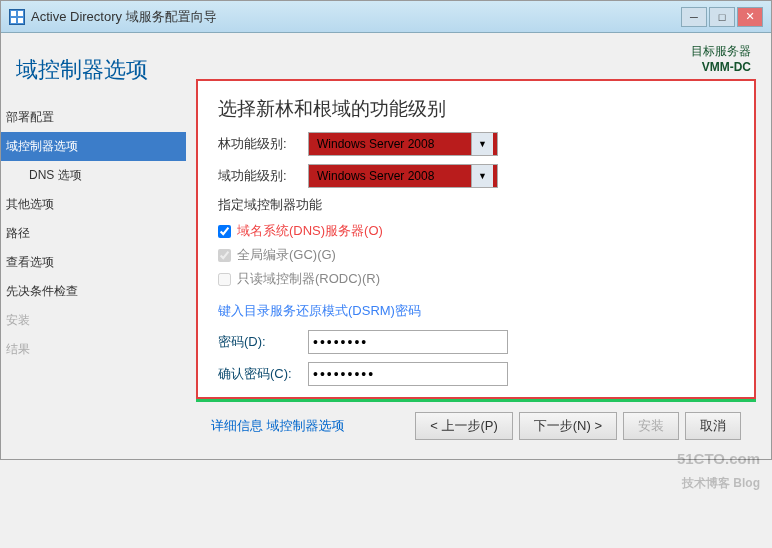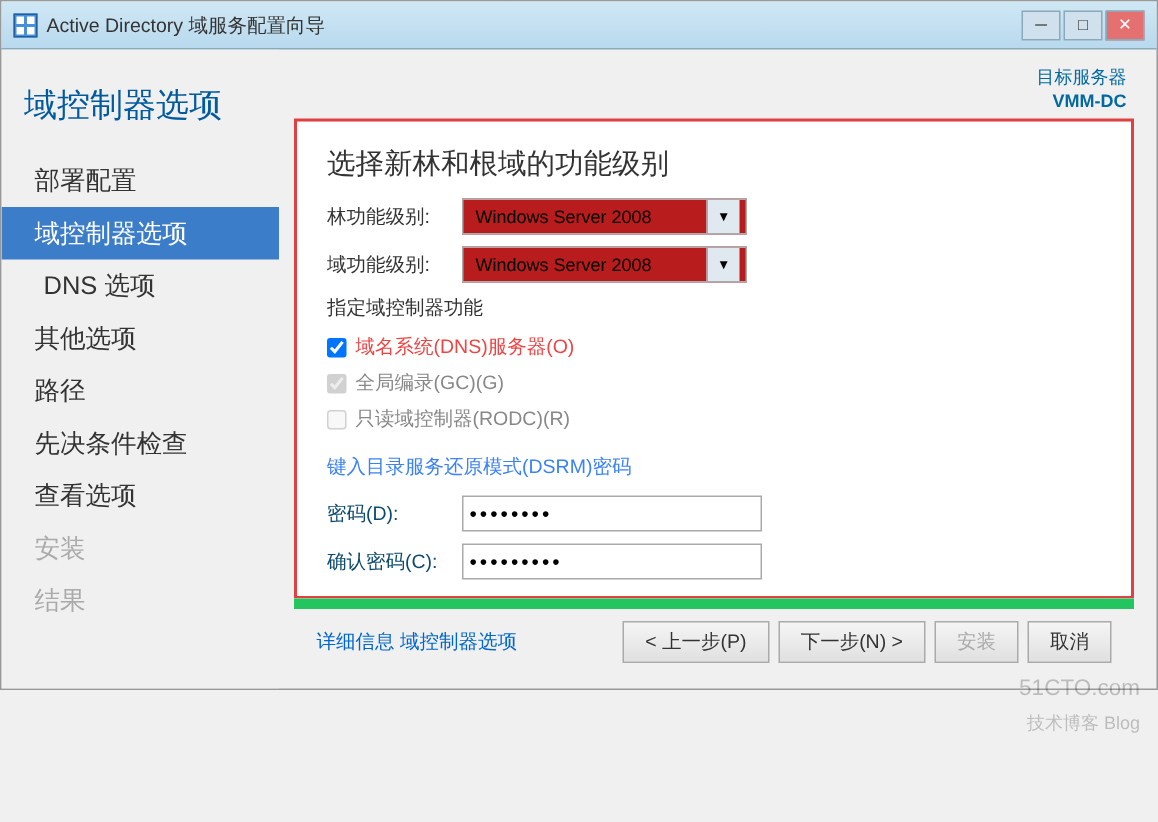--- a/index.html
+++ b/index.html
@@ -72,24 +72,24 @@
       padding: 10px 0;
       flex-shrink: 0;
     }
     .page-title {
       font-size: 22px;
       color: #005a9e;
       font-weight: 300;
       padding: 12px 15px 18px 15px;
     }
     .sidebar-item {
-      padding: 6px 22px;
-      cursor: pointer;
-      color: #333;
-      font-size: 17px;
+      padding: 6px 5px;
+      cursor: pointer;
+      color: #333;
+      font-size: 12px;
     }
     .sidebar-item.active {
       background: #3c7dc9;
       color: white;
     }
     .sidebar-item.sub {
       padding-left: 28px;
     }
     .sidebar-item.disabled {
       color: #aaa;
@@ -97,21 +97,21 @@
     }
     .main-content {
       flex: 1;
       padding: 10px 15px 10px 10px;
       display: flex;
       flex-direction: column;
     }
     .top-right {
       text-align: right;
       font-size: 12px;
-      color: #0369a1;
+      color: #14532d;
       margin-bottom: 5px;
       padding-right: 5px;
     }
     .form-panel {
       border: 2px solid #e04040;
       background: white;
       padding: 15px 20px;
       flex: 1;
       overflow-y: auto;
     }
@@ -201,21 +201,21 @@
       height: 24px;
       border: 1px solid #aaa;
       background: white;
       font-size: 14px;
       padding: 0 4px;
       letter-spacing: 2px;
     }
     .bottom-bar {
       height: 50px;
       background: #f0f0f0;
-      border-top: 7px solid #22c55e;
+      border-top: 3px solid #22c55e;
       display: flex;
       align-items: center;
       justify-content: space-between;
       padding: 0 15px;
     }
     .bottom-link {
       color: #0066cc;
       font-size: 13px;
       cursor: pointer;
       text-decoration: none;
@@ -274,22 +274,22 @@
 
   <div class="content-area">
 
     <div class="sidebar">
       <div class="page-title">域控制器选项</div>
       <div class="sidebar-item">部署配置</div>
       <div class="sidebar-item active">域控制器选项</div>
       <div class="sidebar-item sub">DNS 选项</div>
       <div class="sidebar-item">其他选项</div>
       <div class="sidebar-item">路径</div>
+      <div class="sidebar-item">查看选项</div>
       <div class="sidebar-item">先决条件检查</div>
-      <div class="sidebar-item">查看选项</div>
       <div class="sidebar-item disabled">安装</div>
       <div class="sidebar-item disabled">结果</div>
     </div>
 
     <div class="main-content">
       <div class="top-right">
         <div>目标服务器</div>
         <div style="font-weight:bold;">VMM-DC</div>
       </div>
 
@@ -349,15 +349,15 @@
           <button class="btn">&lt; 上一步(P)</button>
           <button class="btn">下一步(N) &gt;</button>
           <button class="btn disabled">安装</button>
           <button class="btn">取消</button>
         </div>
       </div>
     </div>
   </div>
 </div>
 
-<div class="watermark" style="position:fixed;bottom:55px;right:12px;font-size:15px;color:rgba(0,0,0,0.22);font-weight:normal;text-align:right;line-height:1.5;">
+<div class="watermark" style="position:fixed;bottom:55px;right:12px;font-size:15px;color:rgba(0,0,0,0.22);font-weight:bold;text-align:right;line-height:1.5;">
   51CTO.com<br><span style="font-size:12px;">技术博客 Blog</span>
 </div>
 
 </body></html>

